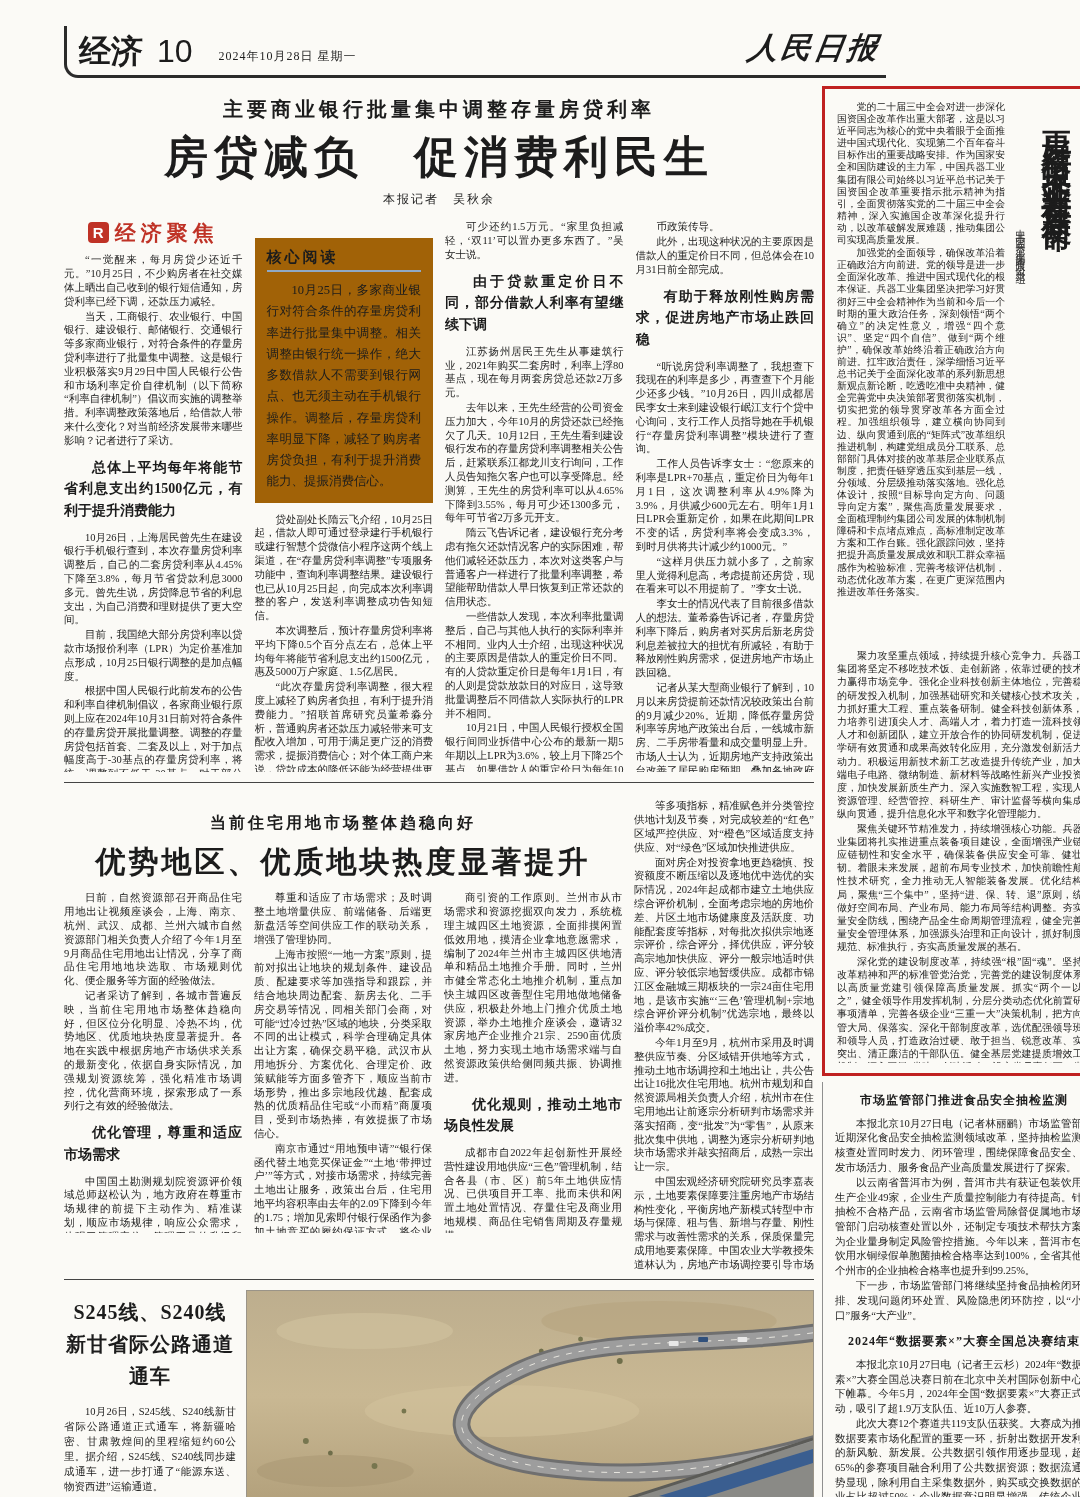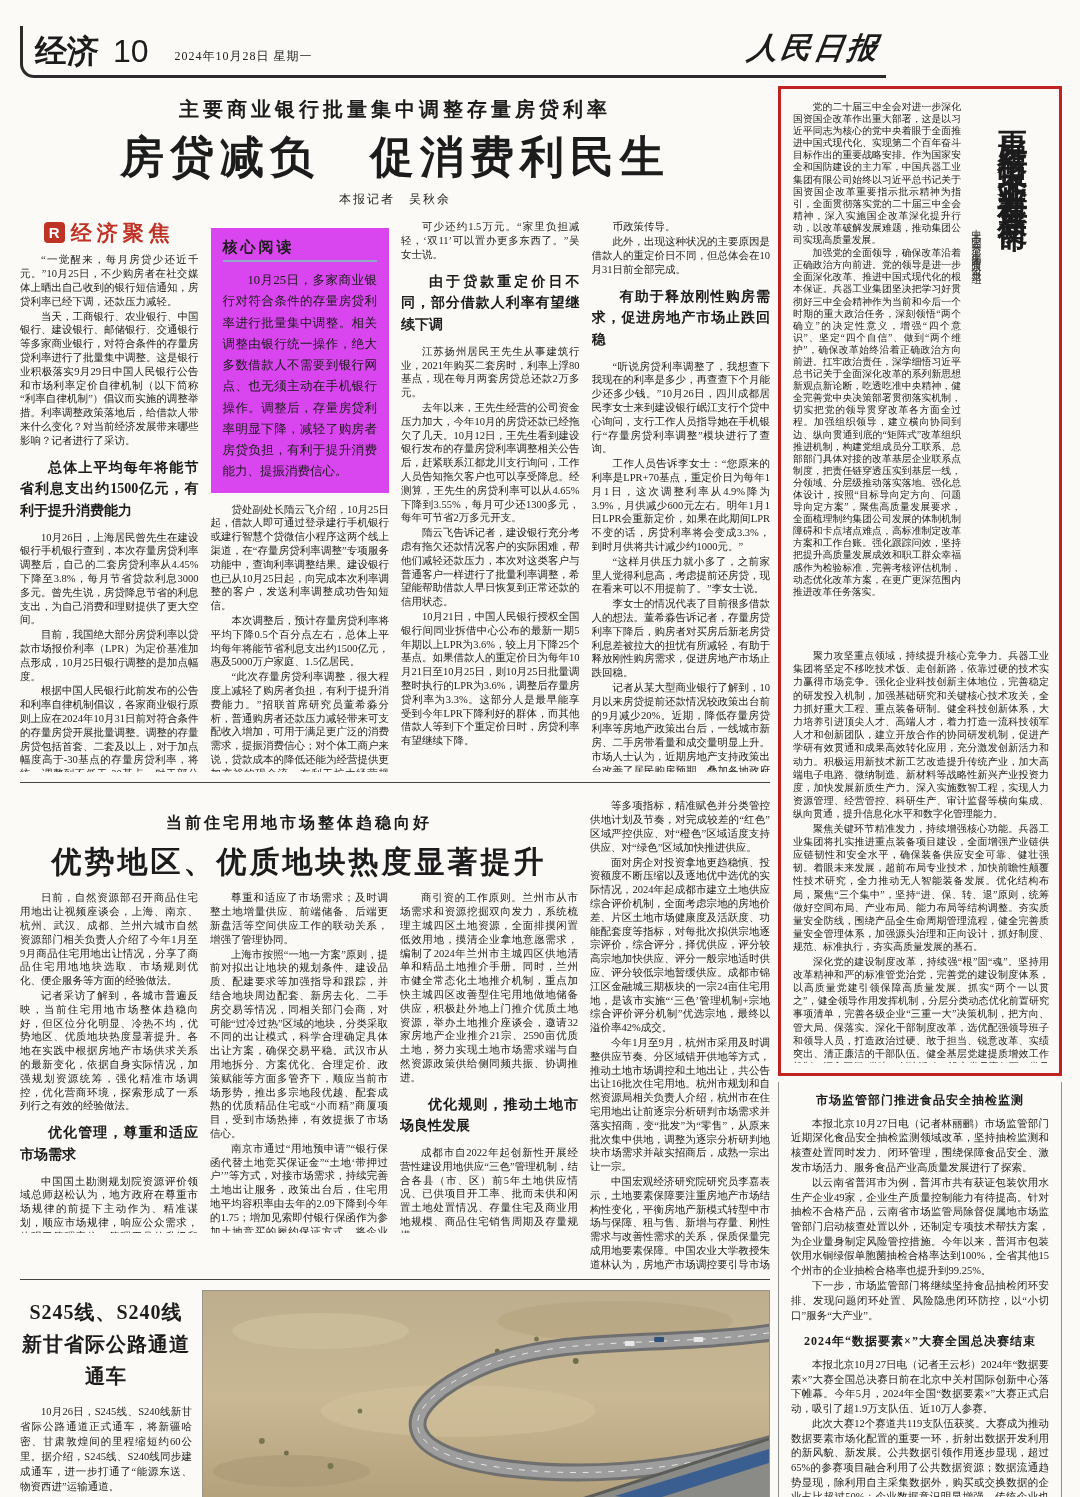--- a/index.html
+++ b/index.html
@@ -2,21 +2,21 @@
 <html lang="zh"><head>
 <meta charset="utf-8">
 <style>
   html,body{margin:0;padding:0;}
   body{
     width:1080px;height:1497px;
     background:#fbfaf6;color:#1c1c1c;
     font-family:"Liberation Serif","DejaVu Serif",serif;
     overflow:hidden;position:relative;
   }
-  .page{box-sizing:border-box;width:892px;height:1497px;padding:26px 2px 0 20px;}
+  .page{box-sizing:border-box;width:892px;height:1497px;padding:26px 2px 0 64px;}
 
   
   .header{
     display:flex;align-items:flex-end;
     border-left:3px solid #2b2b2b;border-bottom:3px solid #2b2b2b;
     border-bottom-left-radius:14px;
     padding:6px 6px 8px 12px;margin-right:4px;height:52px;box-sizing:border-box;
   }
   .section-name{font-family:"Liberation Sans","DejaVu Sans",sans-serif;font-weight:bold;font-size:32px;line-height:1;}
   .page-num{font-family:"Liberation Sans","DejaVu Sans",sans-serif;font-size:32px;line-height:1;margin-left:14px;}
@@ -38,21 +38,21 @@
   .a1-cols .col{height:552px;}
   .para{margin:0 0 1px;text-indent:2em;}
   .col-subhead{font-size:14px;font-weight:bold;line-height:1.55;margin:9px 0;text-indent:2em;}
 
   .focus-badge{display:flex;align-items:center;justify-content:center;gap:6px;margin:2px 0 10px;}
   .focus-badge .logo{width:21px;height:21px;background:#bf3226;color:#fff;border-radius:4px;
     font-family:"Liberation Sans","DejaVu Sans",sans-serif;font-weight:bold;font-size:15px;
     display:flex;align-items:center;justify-content:center;}
   .focus-badge .label{color:#bf3226;font-weight:bold;font-size:21px;letter-spacing:5px;font-family:"Liberation Sans","DejaVu Sans",sans-serif;}
 
-  .core-reading{background:#d946ef;padding:12px 12px 10px;margin:8px 0 10px;}
+  .core-reading{background:#a16207;padding:12px 12px 10px;margin:18px 0 10px;}
   .core-reading .cr-title{font-weight:bold;font-size:15px;letter-spacing:3px;padding-bottom:6px;border-bottom:2px solid #8fa9c6;margin-bottom:8px;font-family:"Liberation Sans","DejaVu Sans",sans-serif;}
   .core-reading .cr-body{font-size:12.5px;line-height:1.7;text-align:justify;text-indent:2em;}
 
   .rule{border:none;border-top:1px solid #444;margin:10px 0;}
 
   
   .article2{display:flex;gap:12px;border-bottom:1px solid #444;padding-bottom:8px;}
   .a2-main{width:558px;flex:0 0 auto;}
   .a2-head{text-align:center;padding-top:8px;}
   .a2-kicker{font-size:16px;font-weight:bold;letter-spacing:3px;margin:12px 0 8px;}
@@ -133,20 +133,21 @@
                 <p class="para">“此次存量房贷利率调整，很大程度上减轻了购房者负担，有利于提升消费能力。”招联首席研究员董希淼分析，普通购房者还款压力减轻带来可支配收入增加，可用于满足更广泛的消费需求，提振消费信心；对个体工商户来说，贷款成本的降低还能为经营提供更加充裕的现金流，有利于扩大经营规模。</p>
               </div>
           </div>
           <div class="col">
             <div>
                 <p class="para">可少还约1.5万元。“家里负担减轻，‘双11’可以置办更多东西了。”吴女士说。</p>
                 <h3 class="col-subhead">由于贷款重定价日不同，部分借款人利率有望继续下调</h3>
                 <p class="para">江苏扬州居民王先生从事建筑行业，2021年购买二套房时，利率上浮80基点，现在每月两套房贷总还款2万多元。</p>
                 <p class="para">去年以来，王先生经营的公司资金压力加大，今年10月的房贷还款已经拖欠了几天。10月12日，王先生看到建设银行发布的存量房贷利率调整相关公告后，赶紧联系江都龙川支行询问，工作人员告知拖欠客户也可以享受降息。经测算，王先生的房贷利率可以从4.65%下降到3.55%，每月可少还1300多元，每年可节省2万多元开支。</p>
                 <p class="para">隋云飞告诉记者，建设银行充分考虑有拖欠还款情况客户的实际困难，帮他们减轻还款压力，本次对这类客户与普通客户一样进行了批量利率调整，希望能帮助借款人早日恢复到正常还款的信用状态。</p>
+                <p class="para">一些借款人发现，本次利率批量调整后，自己与其他人执行的实际利率并不相同。业内人士介绍，出现这种状况的主要原因是借款人的重定价日不同。有的人贷款重定价日是每年1月1日，有的人则是贷款放款日的对应日，这导致批量调整后不同借款人实际执行的LPR并不相同。</p>
                 <p class="para">10月21日，中国人民银行授权全国银行间同业拆借中心公布的最新一期5年期以上LPR为3.6%，较上月下降25个基点。如果借款人的重定价日为每年10月21日至10月25日，则10月25日批量调整时执行的LPR为3.6%，调整后存量房贷利率为3.3%。这部分人是最早能享受到今年LPR下降利好的群体，而其他借款人等到下个重定价日时，房贷利率有望继续下降。</p>
               </div>
           </div>
           <div class="col">
             <div>
                 <p class="para">币政策传导。</p>
                 <p class="para">此外，出现这种状况的主要原因是借款人的重定价日不同，但总体会在10月31日前全部完成。</p>
                 <h3 class="col-subhead">有助于释放刚性购房需求，促进房地产市场止跌回稳</h3>
                 <p class="para">“听说房贷利率调整了，我想查下我现在的利率是多少，再查查下个月能少还多少钱。”10月26日，四川成都居民李女士来到建设银行岷江支行个贷中心询问，支行工作人员指导她在手机银行“存量房贷利率调整”模块进行了查询。</p>
                 <p class="para">工作人员告诉李女士：“您原来的利率是LPR+70基点，重定价日为每年1月1日，这次调整利率从4.9%降为3.9%，月供减少600元左右。明年1月1日LPR会重新定价，如果在此期间LPR不变的话，房贷利率将会变成3.3%，到时月供将共计减少约1000元。”</p>

